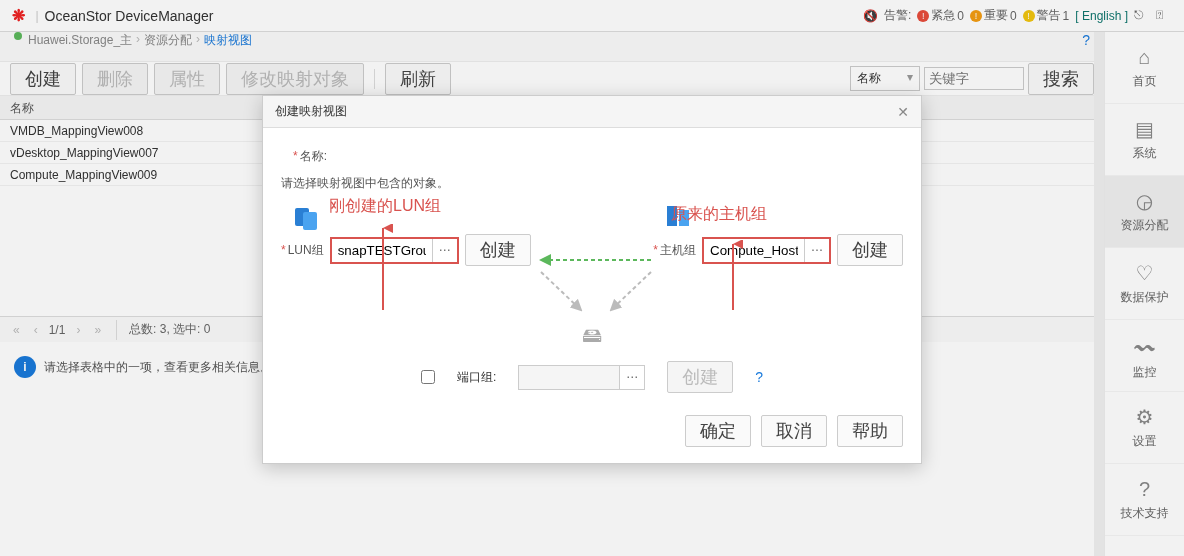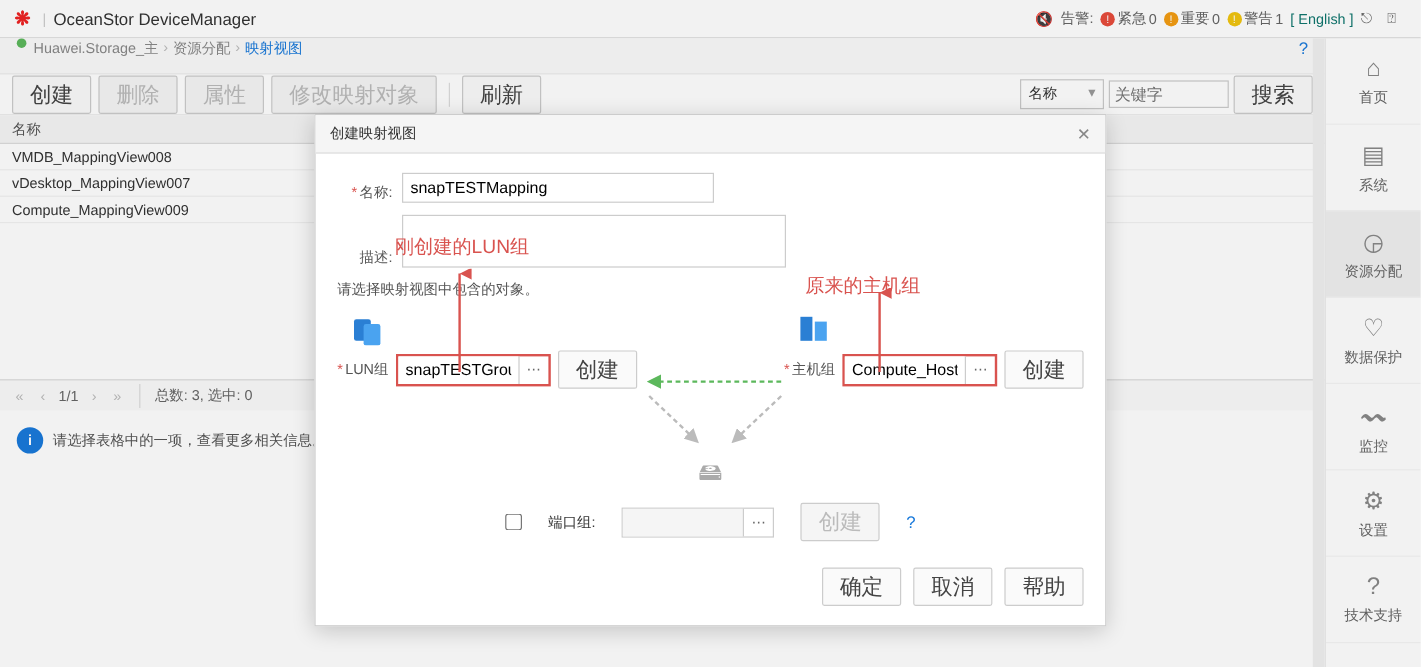--- a/index.html
+++ b/index.html
@@ -211,25 +211,20 @@
 
 <div class="modal-back"></div>
 <div class="modal">
   <div class="modal-head">
     <span>创建映射视图</span>
     <span class="modal-close">✕</span>
   </div>
   <div class="modal-body">
     <div class="frow">
       <span class="flabel req">名称:</span>
-      <input class="finput" value="snapTESTMapping" style="">
-    </div>
-    <div class="frow">
-      <span class="flabel">描述:</span>
-      <textarea class="ftext" style=""></textarea>
     </div>
     <div class="subtxt">请选择映射视图中包含的对象。</div>
 
     <div style="display:flex; justify-content:space-between; ">
 
       <div class="pick-block">
         <svg class="pick-icon" width="30" height="26">
             <rect x="2" y="4" width="14" height="18" rx="2" fill="#2a7fd4"></rect>
             <rect x="10" y="8" width="14" height="18" rx="2" fill="#4aa3f0"></rect>
           </svg>
@@ -290,21 +285,21 @@
     
     <div class="annot" style="left:66px; top:68px">刚创建的LUN组</div>
     <svg class="annot-arrow" style="left:110px; top:96px" width="20" height="90">
         <defs>
           <marker id="ar" markerWidth="6" markerHeight="6" refX="3" refY="0" orient="auto">
             <path d="M0,6 L3,0 L6,6 Z" fill="#d9534f"></path>
           </marker>
         </defs>
         <line x1="10" y1="86" x2="10" y2="4" stroke="#d9534f" stroke-width="2" marker-end="url(#ar)"></line>
       </svg>
-    <div class="annot" style="left:408px; top:100px">原来的主机组</div>
+    <div class="annot" style="left:408px; top:76px">原来的主机组</div>
     <svg class="annot-arrow" style="left:460px; top:112px" width="20" height="74">
         <line x1="10" y1="70" x2="10" y2="4" stroke="#d9534f" stroke-width="2" marker-end="url(#ar)"></line>
       </svg>
   </div>
   <div class="modal-foot">
     <button class="btn">确定</button>
     <button class="btn">取消</button>
     <button class="btn">帮助</button>
   </div>
 </div>

